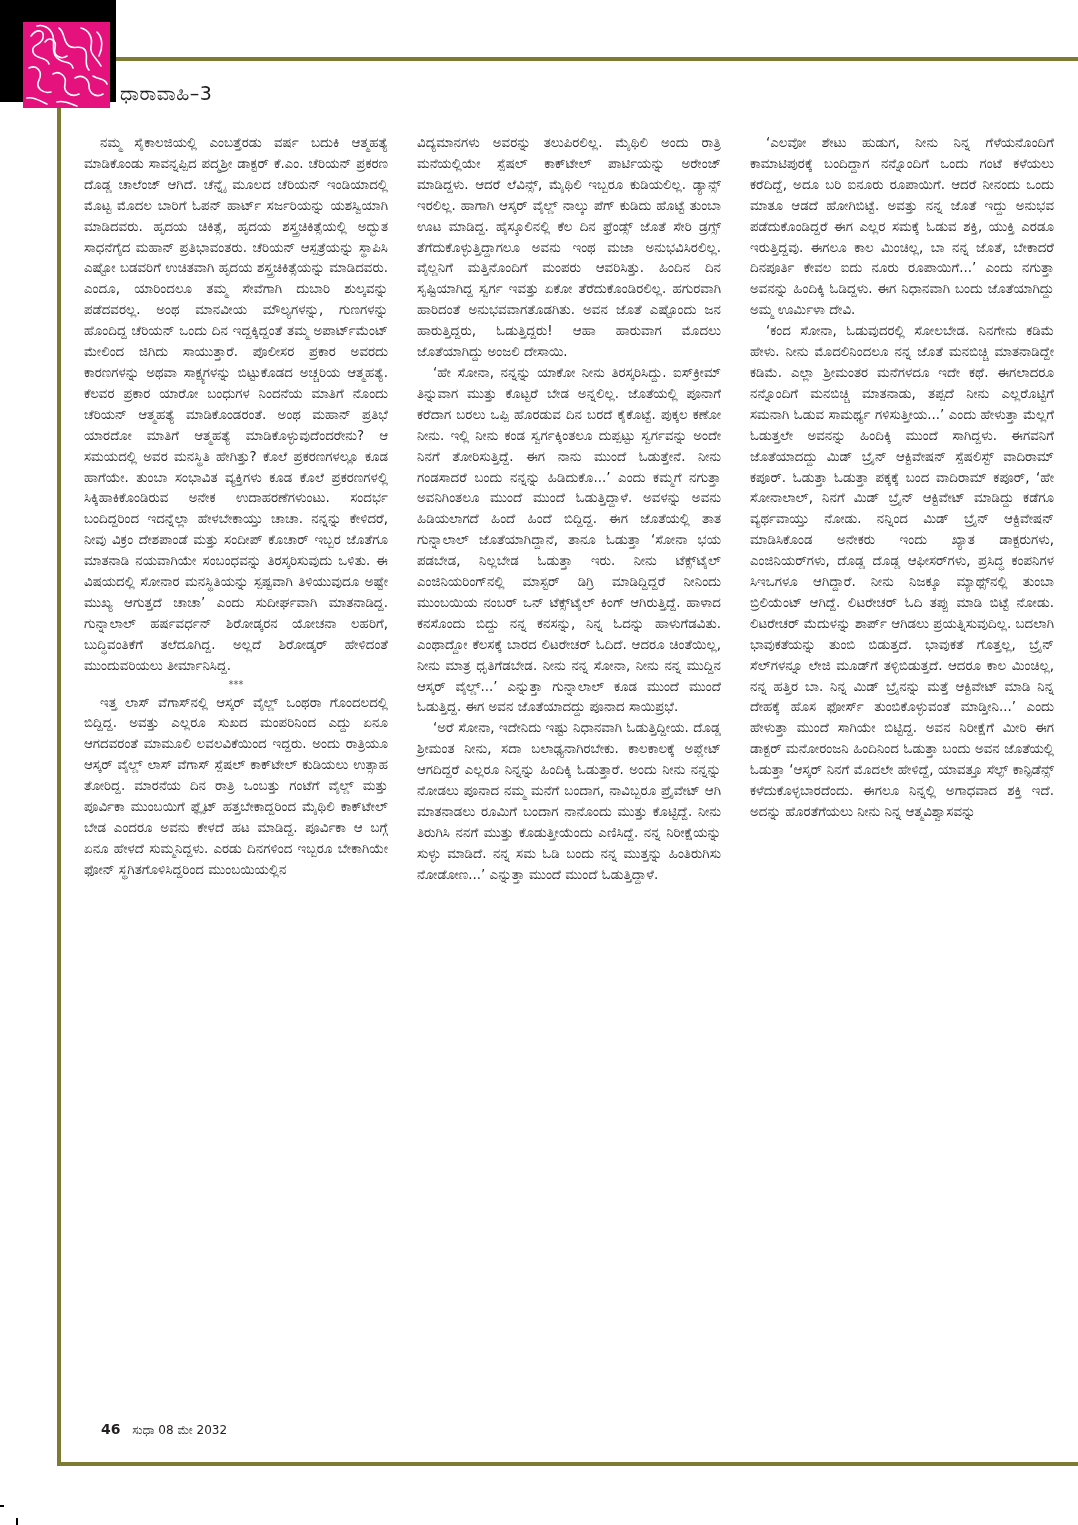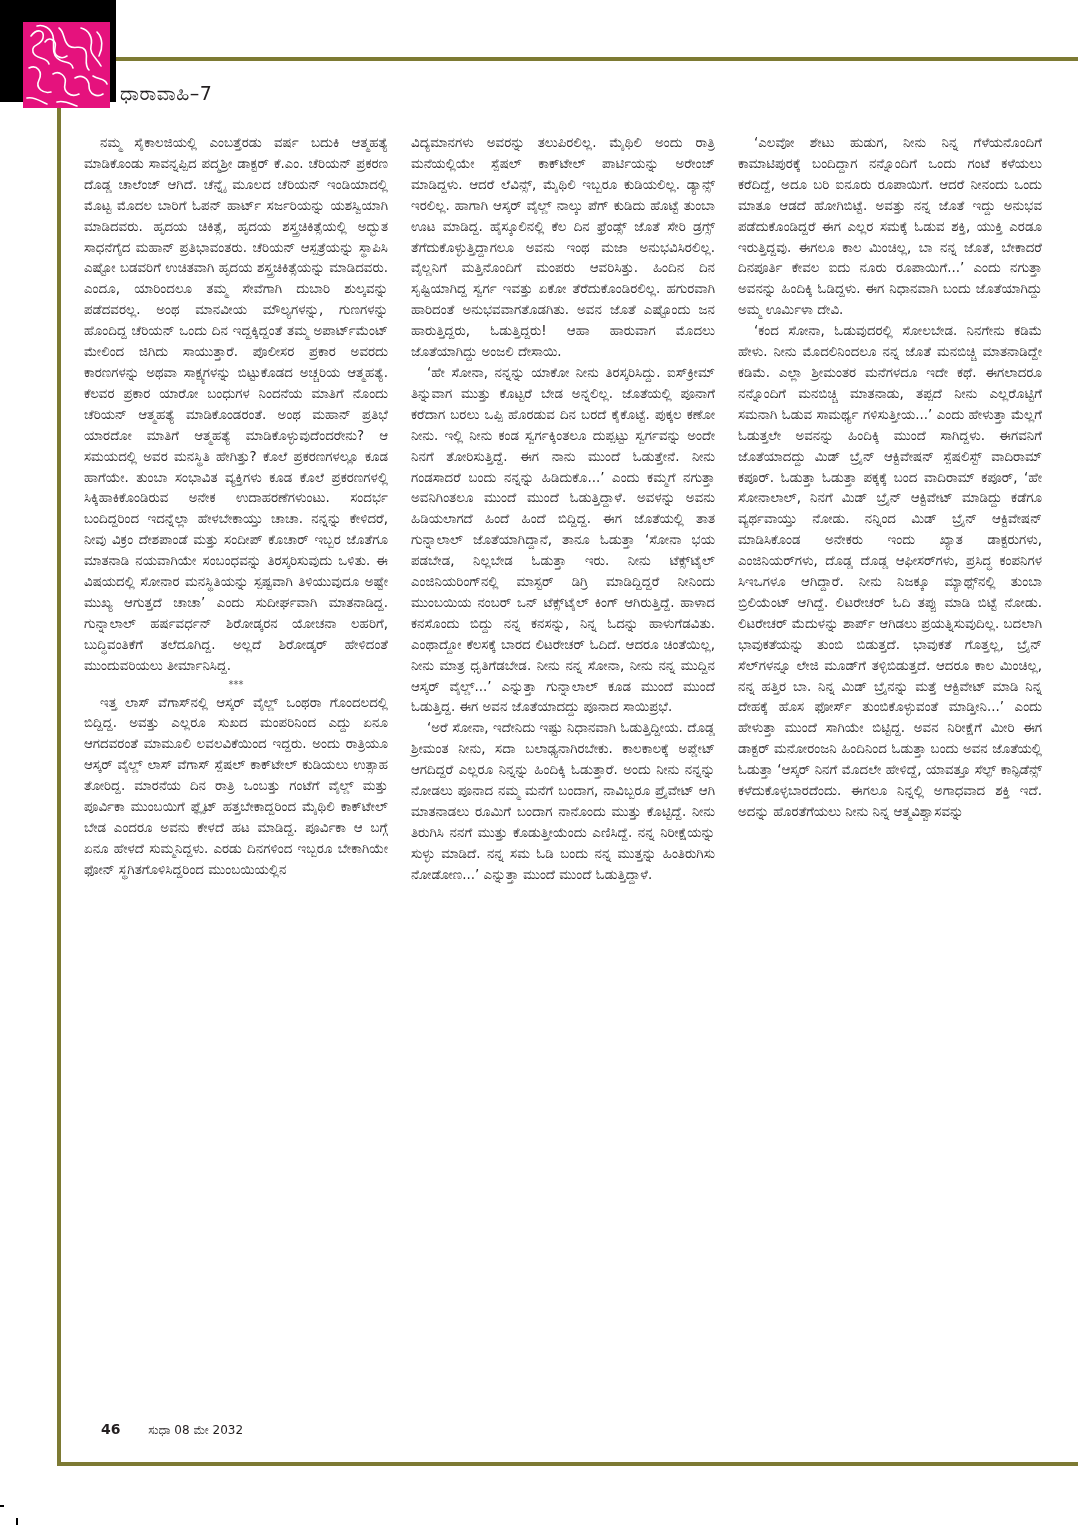--- a/index.html
+++ b/index.html
@@ -7,26 +7,26 @@
          font-family: "DejaVu Sans", sans-serif; color: #231f20; }
   .black-block { position: absolute; left: 0; top: 0; width: 116px; height: 102px; background: #000; }
   .logo { position: absolute; left: 23px; top: 22px; width: 87px; height: 86px; background: #e5127d; overflow: hidden; }
   .logo svg { width: 100%; height: 100%; display: block; }
   .top-rule { position: absolute; left: 116px; top: 57px; right: 0; height: 4px; background: #7d7a33; }
   .frame-left { position: absolute; left: 57px; top: 108px; width: 4px; height: 1358px; background: #7d7a33; }
   .frame-bottom { position: absolute; left: 57px; top: 1462px; right: 0; height: 4px; background: #7d7a33; }
   .section-label { position: absolute; left: 120px; top: 82px; font-size: 19px; color: #231f20; letter-spacing: 0.5px; }
   .columns { position: absolute; top: 133px; left: 84px; display: flex; }
   .col { width: 304px; font-size: 13.4px; line-height: 20.9px; text-align: justify; }
-  .col + .col { margin-left: 23px; }
+  .col + .col { margin-left: 29px; }
   .col p { margin: 0; text-indent: 0; }
   .col p.indent { text-indent: 16px; }
   .col .stars { text-align: center; font-size: 10px; line-height: 16px; color: #555; }
   .footer { position: absolute; left: 101px; top: 1421px; font-size: 12px; color: #231f20; }
-  .footer .page-num { font-weight: bold; font-size: 14px; margin-right: 24px; }
+  .footer .page-num { font-weight: bold; font-size: 14px; margin-right: 8px; }
   .corner-mark-a { position: absolute; left: 0; top: 1505px; width: 4px; height: 2px; background: #000; }
   .corner-mark-b { position: absolute; left: 16px; top: 1518px; width: 2px; height: 7px; background: #000; }
 </style>
 </head>
 <body>
 
 <div class="black-block"></div>
 <div class="logo">
   <svg viewBox="0 0 87 86" xmlns="http://www.w3.org/2000/svg">
     <g fill="none" stroke="#ffffff" stroke-width="1.6" stroke-linecap="round">
@@ -42,21 +42,21 @@
       <path d="M34 80 C42 78, 48 82, 54 84"></path>
       <path d="M70 54 C76 58, 82 56, 84 62"></path>
       <path d="M22 20 C26 14, 34 18, 32 26 C30 34, 38 38, 44 34"></path>
     </g>
   </svg>
 </div>
 <div class="top-rule"></div>
 <div class="frame-left"></div>
 <div class="frame-bottom"></div>
 
-<div class="section-label">ಧಾರಾವಾಹಿ–7</div>
+<div class="section-label">ಧಾರಾವಾಹಿ–3</div>
 
 <div class="columns">
   <div class="col">
     <p class="indent">ನಮ್ಮ ಸೈಕಾಲಜಿಯಲ್ಲಿ ಎಂಬತ್ತೆರಡು ವರ್ಷ ಬದುಕಿ ಆತ್ಮಹತ್ಯೆ ಮಾಡಿಕೊಂಡು ಸಾವನ್ನಪ್ಪಿದ ಪದ್ಮಶ್ರೀ ಡಾಕ್ಟರ್ ಕೆ.ಎಂ. ಚೆರಿಯನ್ ಪ್ರಕರಣ ದೊಡ್ಡ ಚಾಲೆಂಜ್ ಆಗಿದೆ. ಚೆನ್ನೈ ಮೂಲದ ಚೆರಿಯನ್ ಇಂಡಿಯಾದಲ್ಲಿ ಮೊಟ್ಟ ಮೊದಲ ಬಾರಿಗೆ ಓಪನ್ ಹಾರ್ಟ್ ಸರ್ಜರಿಯನ್ನು ಯಶಸ್ವಿಯಾಗಿ ಮಾಡಿದವರು. ಹೃದಯ ಚಿಕಿತ್ಸೆ, ಹೃದಯ ಶಸ್ತ್ರಚಿಕಿತ್ಸೆಯಲ್ಲಿ ಅದ್ಭುತ ಸಾಧನೆಗೈದ ಮಹಾನ್ ಪ್ರತಿಭಾವಂತರು. ಚೆರಿಯನ್ ಆಸ್ಪತ್ರೆಯನ್ನು ಸ್ಥಾಪಿಸಿ ಎಷ್ಟೋ ಬಡವರಿಗೆ ಉಚಿತವಾಗಿ ಹೃದಯ ಶಸ್ತ್ರಚಿಕಿತ್ಸೆಯನ್ನು ಮಾಡಿದವರು. ಎಂದೂ, ಯಾರಿಂದಲೂ ತಮ್ಮ ಸೇವೆಗಾಗಿ ದುಬಾರಿ ಶುಲ್ಕವನ್ನು ಪಡೆದವರಲ್ಲ. ಅಂಥ ಮಾನವೀಯ ಮೌಲ್ಯಗಳನ್ನು, ಗುಣಗಳನ್ನು ಹೊಂದಿದ್ದ ಚೆರಿಯನ್ ಒಂದು ದಿನ ಇದ್ದಕ್ಕಿದ್ದಂತೆ ತಮ್ಮ ಅಪಾರ್ಟ್‌ಮೆಂಟ್ ಮೇಲಿಂದ ಜಿಗಿದು ಸಾಯುತ್ತಾರೆ. ಪೊಲೀಸರ ಪ್ರಕಾರ ಅವರದು ಕಾರಣಗಳನ್ನು ಅಥವಾ ಸಾಕ್ಷ್ಯಗಳನ್ನು ಬಿಟ್ಟುಕೊಡದ ಅಚ್ಚರಿಯ ಆತ್ಮಹತ್ಯೆ. ಕೆಲವರ ಪ್ರಕಾರ ಯಾರೋ ಬಂಧುಗಳ ನಿಂದನೆಯ ಮಾತಿಗೆ ನೊಂದು ಚೆರಿಯನ್ ಆತ್ಮಹತ್ಯೆ ಮಾಡಿಕೊಂಡರಂತೆ. ಅಂಥ ಮಹಾನ್ ಪ್ರತಿಭೆ ಯಾರದೋ ಮಾತಿಗೆ ಆತ್ಮಹತ್ಯೆ ಮಾಡಿಕೊಳ್ಳುವುದೆಂದರೇನು? ಆ ಸಮಯದಲ್ಲಿ ಅವರ ಮನಸ್ಥಿತಿ ಹೇಗಿತ್ತು? ಕೊಲೆ ಪ್ರಕರಣಗಳಲ್ಲೂ ಕೂಡ ಹಾಗೆಯೇ. ತುಂಬಾ ಸಂಭಾವಿತ ವ್ಯಕ್ತಿಗಳು ಕೂಡ ಕೊಲೆ ಪ್ರಕರಣಗಳಲ್ಲಿ ಸಿಕ್ಕಿಹಾಕಿಕೊಂಡಿರುವ ಅನೇಕ ಉದಾಹರಣೆಗಳುಂಟು. ಸಂದರ್ಭ ಬಂದಿದ್ದರಿಂದ ಇದನ್ನೆಲ್ಲಾ ಹೇಳಬೇಕಾಯ್ತು ಚಾಚಾ. ನನ್ನನ್ನು ಕೇಳಿದರೆ, ನೀವು ವಿಕ್ರಂ ದೇಶಪಾಂಡೆ ಮತ್ತು ಸಂದೀಪ್ ಕೊಚಾರ್ ಇಬ್ಬರ ಜೊತೆಗೂ ಮಾತನಾಡಿ ನಯವಾಗಿಯೇ ಸಂಬಂಧವನ್ನು ತಿರಸ್ಕರಿಸುವುದು ಒಳಿತು. ಈ ವಿಷಯದಲ್ಲಿ ಸೋನಾರ ಮನಸ್ಥಿತಿಯನ್ನು ಸ್ಪಷ್ಟವಾಗಿ ತಿಳಿಯುವುದೂ ಅಷ್ಟೇ ಮುಖ್ಯ ಆಗುತ್ತದೆ ಚಾಚಾ’ ಎಂದು ಸುದೀರ್ಘವಾಗಿ ಮಾತನಾಡಿದ್ದ. ಗುನ್ನಾಲಾಲ್ ಹರ್ಷವರ್ಧನ್ ಶಿರೋಡ್ಕರನ ಯೋಚನಾ ಲಹರಿಗೆ, ಬುದ್ಧಿವಂತಿಕೆಗೆ ತಲೆದೂಗಿದ್ದ. ಅಲ್ಲದೆ ಶಿರೋಡ್ಕರ್ ಹೇಳಿದಂತೆ ಮುಂದುವರಿಯಲು ತೀರ್ಮಾನಿಸಿದ್ದ.</p>
     <p class="stars">***</p>
     <p class="indent">ಇತ್ತ ಲಾಸ್ ವೆಗಾಸ್‌ನಲ್ಲಿ ಆಸ್ಕರ್ ವೈಲ್ಡ್ ಒಂಥರಾ ಗೊಂದಲದಲ್ಲಿ ಬಿದ್ದಿದ್ದ. ಅವತ್ತು ಎಲ್ಲರೂ ಸುಖದ ಮಂಪರಿನಿಂದ ಎದ್ದು ಏನೂ ಆಗದವರಂತೆ ಮಾಮೂಲಿ ಲವಲವಿಕೆಯಿಂದ ಇದ್ದರು. ಅಂದು ರಾತ್ರಿಯೂ ಆಸ್ಕರ್ ವೈಲ್ಡ್ ಲಾಸ್ ವೆಗಾಸ್ ಸ್ಪೆಷಲ್ ಕಾಕ್‌ಟೇಲ್ ಕುಡಿಯಲು ಉತ್ಸಾಹ ತೋರಿದ್ದ. ಮಾರನೆಯ ದಿನ ರಾತ್ರಿ ಒಂಬತ್ತು ಗಂಟೆಗೆ ವೈಲ್ಡ್ ಮತ್ತು ಪೂರ್ವಿಕಾ ಮುಂಬಯಿಗೆ ಫ್ಲೈಟ್ ಹತ್ತಬೇಕಾದ್ದರಿಂದ ಮೈಥಿಲಿ ಕಾಕ್‌ಟೇಲ್ ಬೇಡ ಎಂದರೂ ಅವನು ಕೇಳದೆ ಹಟ ಮಾಡಿದ್ದ. ಪೂರ್ವಿಕಾ ಆ ಬಗ್ಗೆ ಏನೂ ಹೇಳದೆ ಸುಮ್ಮನಿದ್ದಳು. ಎರಡು ದಿನಗಳಿಂದ ಇಬ್ಬರೂ ಬೇಕಾಗಿಯೇ ಫೋನ್ ಸ್ಥಗಿತಗೊಳಿಸಿದ್ದರಿಂದ ಮುಂಬಯಿಯಲ್ಲಿನ</p>
   </div>
   <div class="col">
     <p>ವಿದ್ಯಮಾನಗಳು ಅವರನ್ನು ತಲುಪಿರಲಿಲ್ಲ. ಮೈಥಿಲಿ ಅಂದು ರಾತ್ರಿ ಮನೆಯಲ್ಲಿಯೇ ಸ್ಪೆಷಲ್ ಕಾಕ್‌ಟೇಲ್ ಪಾರ್ಟಿಯನ್ನು ಅರೇಂಜ್ ಮಾಡಿದ್ದಳು. ಆದರೆ ಲೆವಿನ್ಸ್, ಮೈಥಿಲಿ ಇಬ್ಬರೂ ಕುಡಿಯಲಿಲ್ಲ. ಡ್ಯಾನ್ಸ್ ಇರಲಿಲ್ಲ. ಹಾಗಾಗಿ ಆಸ್ಕರ್ ವೈಲ್ಡ್ ನಾಲ್ಕು ಪೆಗ್ ಕುಡಿದು ಹೊಟ್ಟೆ ತುಂಬಾ ಊಟ ಮಾಡಿದ್ದ. ಹೈಸ್ಕೂಲಿನಲ್ಲಿ ಕೆಲ ದಿನ ಫ್ರೆಂಡ್ಸ್ ಜೊತೆ ಸೇರಿ ಡ್ರಗ್ಸ್ ತೆಗೆದುಕೊಳ್ಳುತ್ತಿದ್ದಾಗಲೂ ಅವನು ಇಂಥ ಮಜಾ ಅನುಭವಿಸಿರಲಿಲ್ಲ. ವೈಲ್ಡನಿಗೆ ಮತ್ತಿನೊಂದಿಗೆ ಮಂಪರು ಆವರಿಸಿತ್ತು. ಹಿಂದಿನ ದಿನ ಸೃಷ್ಟಿಯಾಗಿದ್ದ ಸ್ವರ್ಗ ಇವತ್ತು ಏಕೋ ತೆರೆದುಕೊಂಡಿರಲಿಲ್ಲ. ಹಗುರವಾಗಿ ಹಾರಿದಂತೆ ಅನುಭವವಾಗತೊಡಗಿತು. ಅವನ ಜೊತೆ ಎಷ್ಟೊಂದು ಜನ ಹಾರುತ್ತಿದ್ದರು, ಓಡುತ್ತಿದ್ದರು! ಆಹಾ ಹಾರುವಾಗ ಮೊದಲು ಜೊತೆಯಾಗಿದ್ದು ಅಂಜಲಿ ದೇಸಾಯಿ.</p>
     <p class="indent">‘ಹೇ ಸೋನಾ, ನನ್ನನ್ನು ಯಾಕೋ ನೀನು ತಿರಸ್ಕರಿಸಿದ್ದು. ಐಸ್‌ಕ್ರೀಮ್ ತಿನ್ನುವಾಗ ಮುತ್ತು ಕೊಟ್ಟರೆ ಬೇಡ ಅನ್ನಲಿಲ್ಲ. ಜೊತೆಯಲ್ಲಿ ಪೂನಾಗೆ ಕರೆದಾಗ ಬರಲು ಒಪ್ಪಿ ಹೊರಡುವ ದಿನ ಬರದೆ ಕೈಕೊಟ್ಟೆ. ಪುಕ್ಕಲ ಕಣೋ ನೀನು. ಇಲ್ಲಿ ನೀನು ಕಂಡ ಸ್ವರ್ಗಕ್ಕಿಂತಲೂ ದುಪ್ಪಟ್ಟು ಸ್ವರ್ಗವನ್ನು ಅಂದೇ ನಿನಗೆ ತೋರಿಸುತ್ತಿದ್ದೆ. ಈಗ ನಾನು ಮುಂದೆ ಓಡುತ್ತೇನೆ. ನೀನು ಗಂಡಸಾದರೆ ಬಂದು ನನ್ನನ್ನು ಹಿಡಿದುಕೊ...’ ಎಂದು ಕಮ್ಮಗೆ ನಗುತ್ತಾ ಅವನಿಗಿಂತಲೂ ಮುಂದೆ ಮುಂದೆ ಓಡುತ್ತಿದ್ದಾಳೆ. ಅವಳನ್ನು ಅವನು ಹಿಡಿಯಲಾಗದೆ ಹಿಂದೆ ಹಿಂದೆ ಬಿದ್ದಿದ್ದ. ಈಗ ಜೊತೆಯಲ್ಲಿ ತಾತ ಗುನ್ನಾಲಾಲ್ ಜೊತೆಯಾಗಿದ್ದಾನೆ, ತಾನೂ ಓಡುತ್ತಾ ‘ಸೋನಾ ಭಯ ಪಡಬೇಡ, ನಿಲ್ಲಬೇಡ ಓಡುತ್ತಾ ಇರು. ನೀನು ಟೆಕ್ಸ್‌ಟೈಲ್ ಎಂಜಿನಿಯರಿಂಗ್‌ನಲ್ಲಿ ಮಾಸ್ಟರ್ ಡಿಗ್ರಿ ಮಾಡಿದ್ದಿದ್ದರೆ ನೀನಿಂದು ಮುಂಬಯಿಯ ನಂಬರ್ ಒನ್ ಟೆಕ್ಸ್‌ಟೈಲ್ ಕಿಂಗ್ ಆಗಿರುತ್ತಿದ್ದೆ. ಹಾಳಾದ ಕನಸೊಂದು ಬಿದ್ದು ನನ್ನ ಕನಸನ್ನು, ನಿನ್ನ ಓದನ್ನು ಹಾಳುಗೆಡವಿತು. ಎಂಥಾದ್ದೋ ಕೆಲಸಕ್ಕೆ ಬಾರದ ಲಿಟರೇಚರ್ ಓದಿದೆ. ಆದರೂ ಚಿಂತೆಯಿಲ್ಲ, ನೀನು ಮಾತ್ರ ಧೃತಿಗೆಡಬೇಡ. ನೀನು ನನ್ನ ಸೋನಾ, ನೀನು ನನ್ನ ಮುದ್ದಿನ ಆಸ್ಕರ್ ವೈಲ್ಡ್...’ ಎನ್ನುತ್ತಾ ಗುನ್ನಾಲಾಲ್ ಕೂಡ ಮುಂದೆ ಮುಂದೆ ಓಡುತ್ತಿದ್ದ. ಈಗ ಅವನ ಜೊತೆಯಾದದ್ದು ಪೂನಾದ ಸಾಯಿಪ್ರಭೆ.</p>

